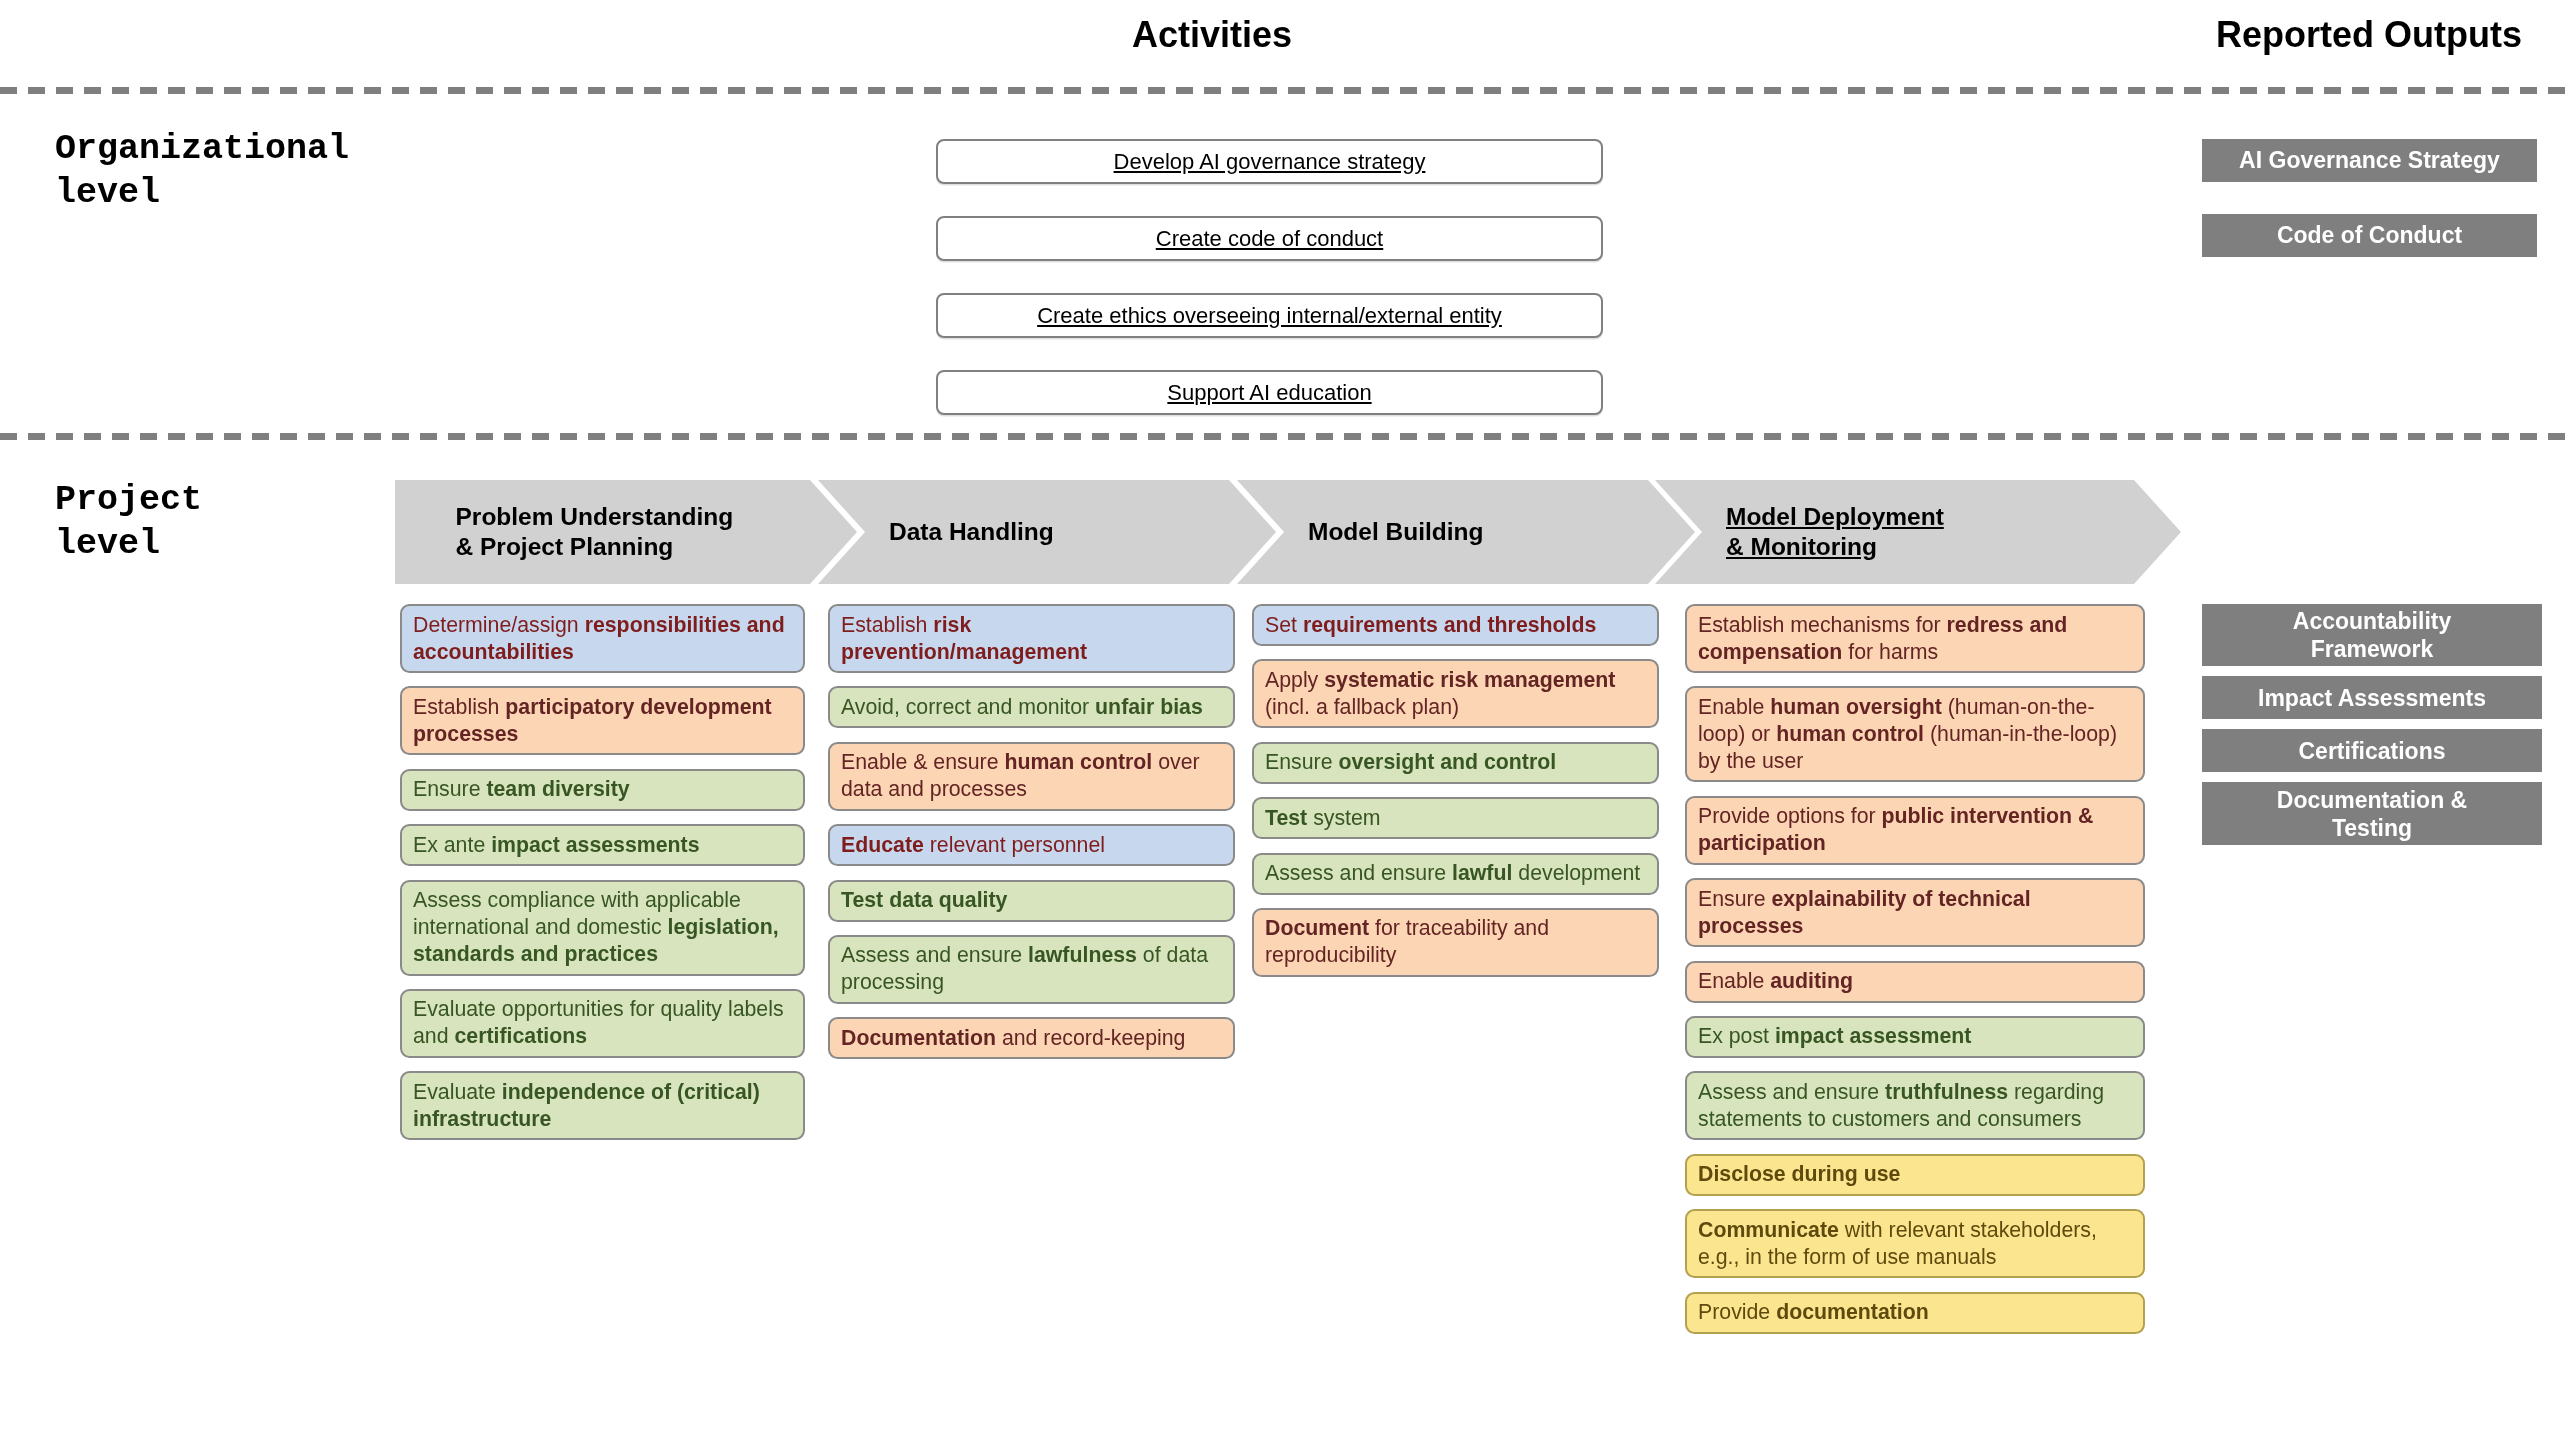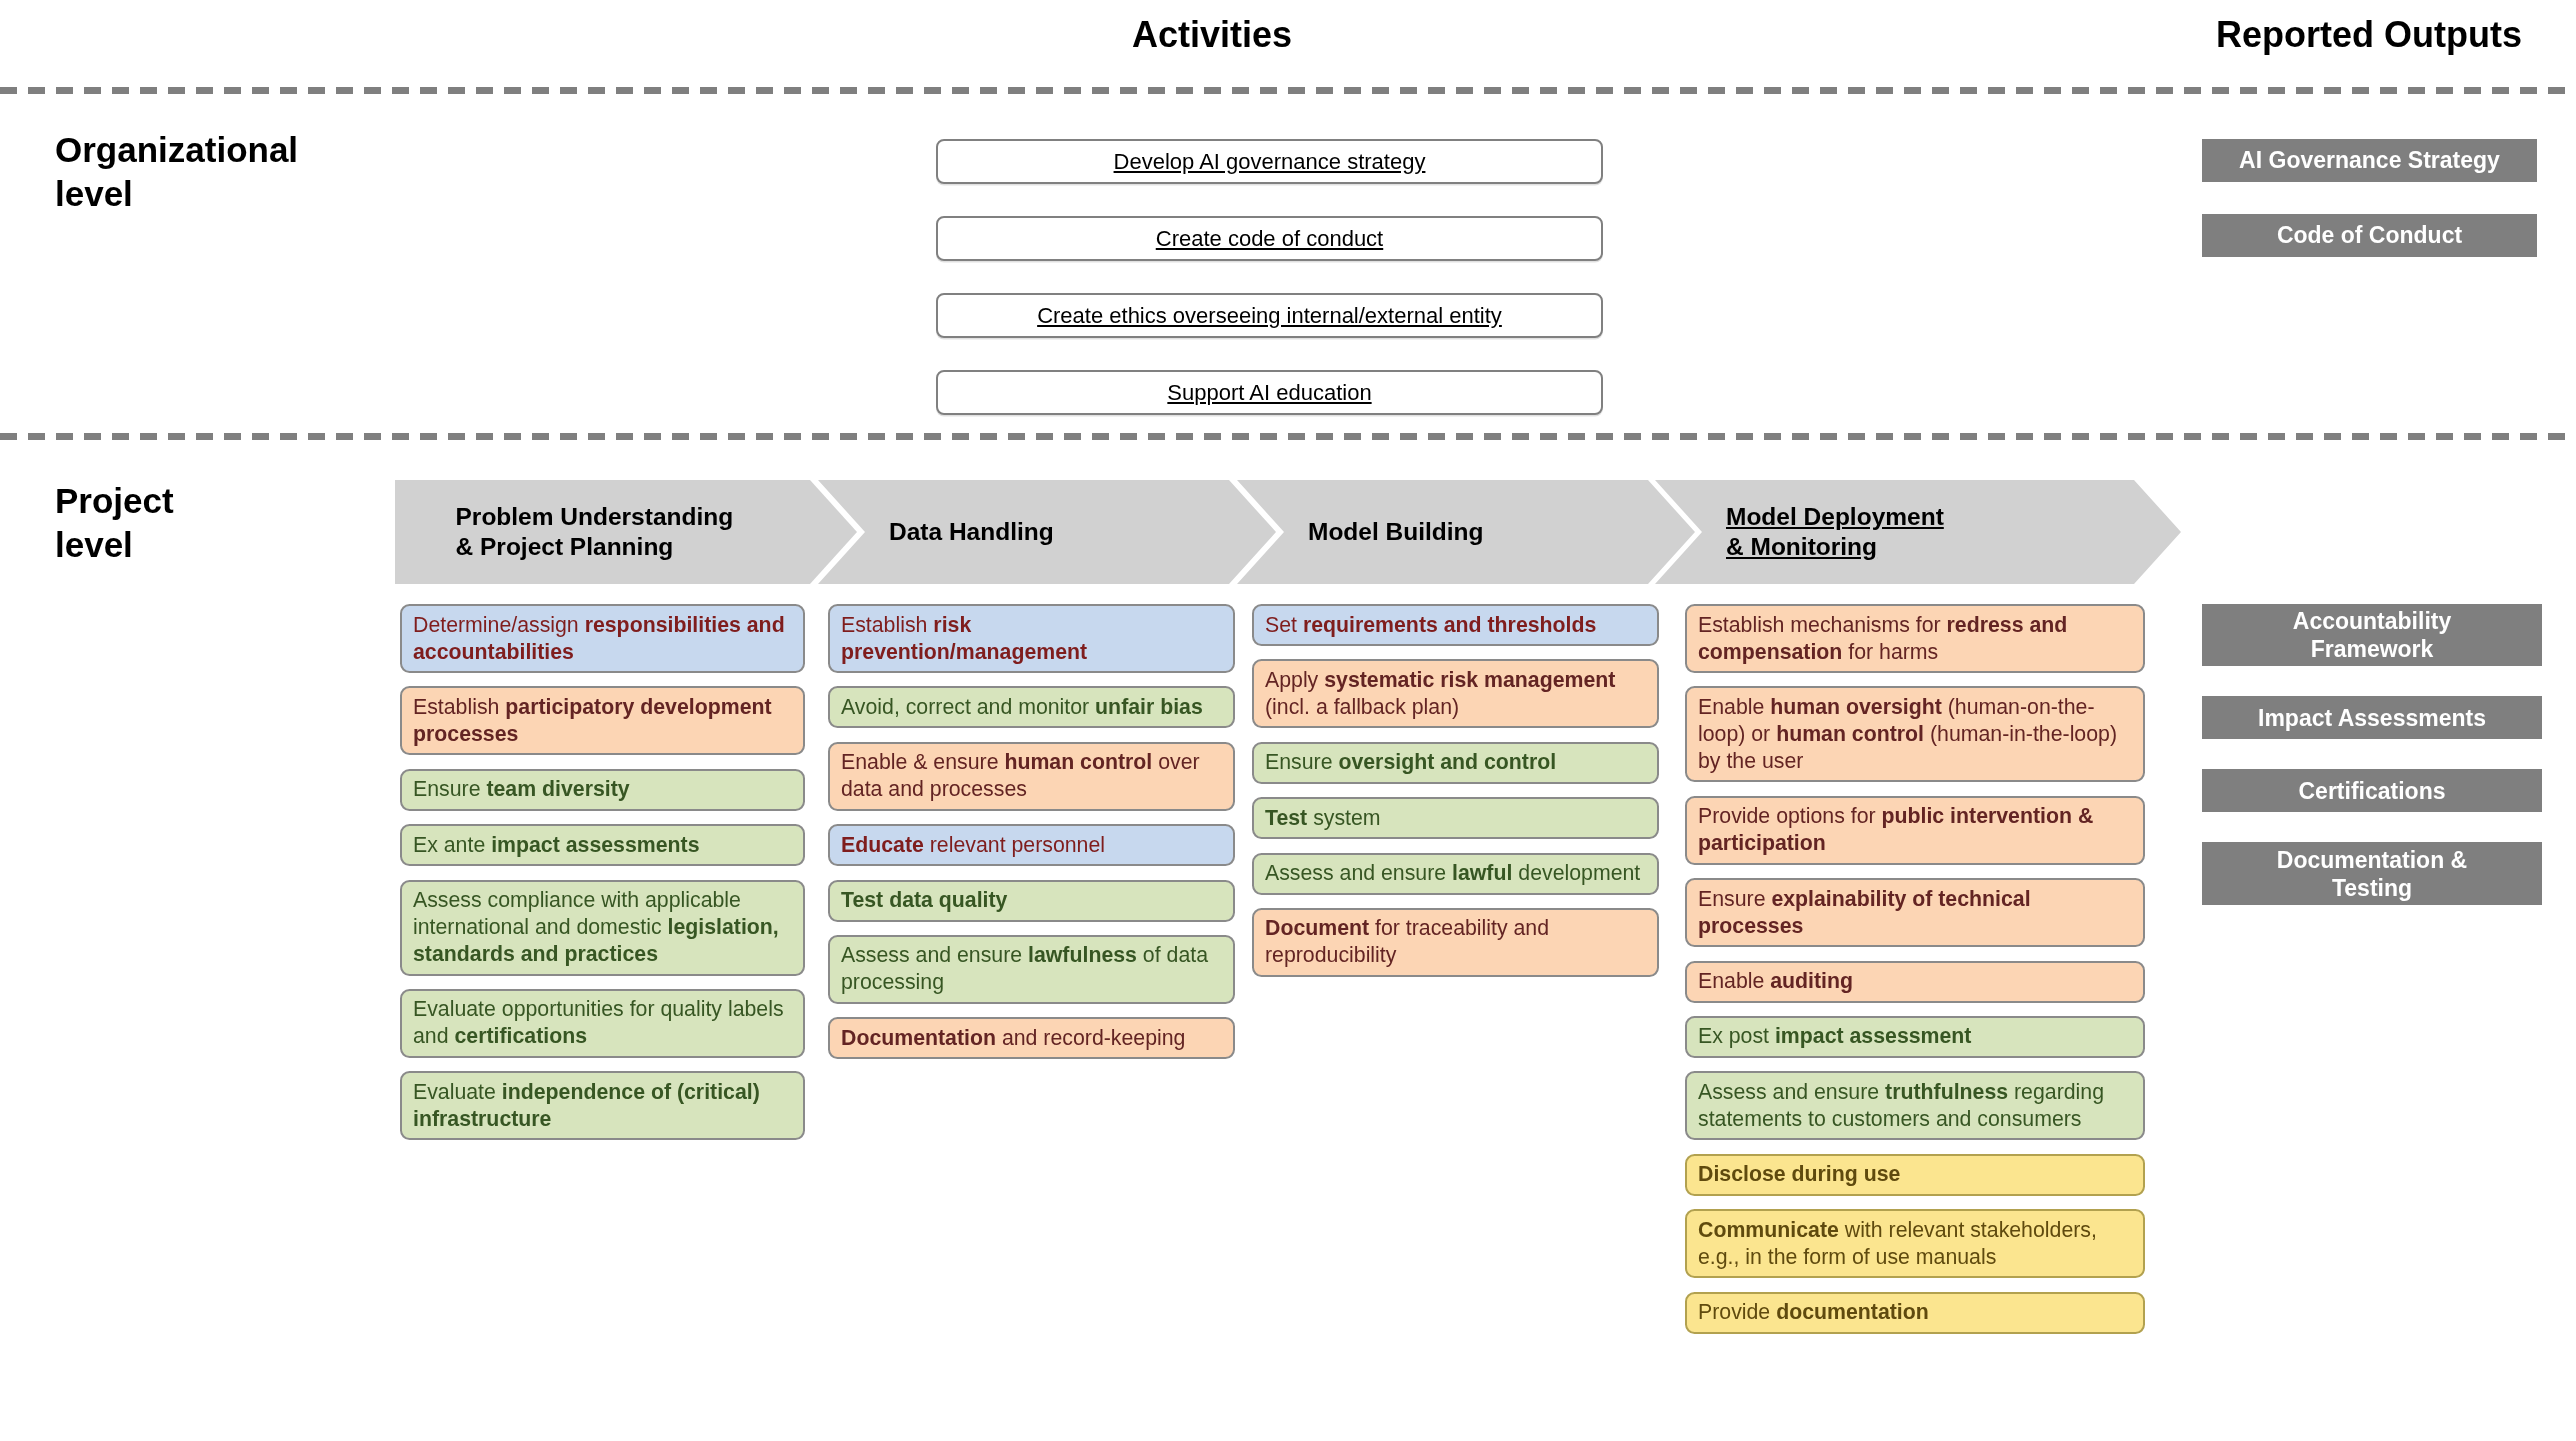--- a/index.html
+++ b/index.html
@@ -4,31 +4,31 @@
 <style>
   html,body{margin:0;padding:0;background:#ffffff;}
   body{width:2576px;height:1442px;position:relative;font-family:"Liberation Sans",sans-serif;overflow:hidden;}
   .canvas{position:absolute;inset:0;}
 
   .sec-title{position:absolute;font-size:36px;font-weight:bold;color:#000;text-align:center;}
   .dashes{position:absolute;left:0;width:2576px;height:7.1px;
     background:repeating-linear-gradient(90deg,#7f7f7f 0 17.4px,transparent 17.4px 28px);}
 
   .lvl-label{position:absolute;left:55px;font-size:35px;font-weight:bold;color:#000;
-    line-height:1.25;white-space:pre-line;}
+    line-height:1.25;white-space:pre-line;font-family:Liberation Mono, monospace;}
 
   
   .org-acts{position:absolute;left:936px;top:139px;width:667px;display:flex;flex-direction:column;gap:32px;}
   .wbox{background:#ffffff;border:2.4px solid #808080;border-radius:8px;height:41px;
     display:flex;align-items:center;justify-content:center;font-size:22px;color:#000;
     box-shadow:0 1.6px 0 rgba(0,0,0,0.12);text-decoration:underline;}
 
   
   .org-outs{position:absolute;left:2202px;top:139px;width:335px;display:flex;flex-direction:column;gap:32px;}
-  .proj-outs{position:absolute;left:2202px;top:604px;width:340px;display:flex;flex-direction:column;gap:30px;}
+  .proj-outs{position:absolute;left:2202px;top:604px;width:340px;display:flex;flex-direction:column;gap:10px;}
   .gbox{background:#7f7f7f;border-radius:0;min-height:43px;padding:3.2px 8px;box-sizing:border-box;
     display:flex;align-items:center;justify-content:center;text-align:center;
     color:#ffffff;font-size:23px;font-weight:bold;line-height:1.22;white-space:pre-line;}
 
   
   .chev{position:absolute;top:480px;height:104px;background:#d1d1d1;display:flex;align-items:center;box-sizing:border-box;}
   .chev .t{font-size:24.5px;font-weight:bold;color:#000;line-height:1.24;white-space:pre-line;}
   .chev-first{clip-path:polygon(0 0,calc(100% - 47px) 0,100% 50%,calc(100% - 47px) 100%,0 100%);padding-left:20.5px;}
   .chev-mid{clip-path:polygon(0 0,calc(100% - 47px) 0,100% 50%,calc(100% - 47px) 100%,0 100%,47px 50%);padding-left:71px;}
 

